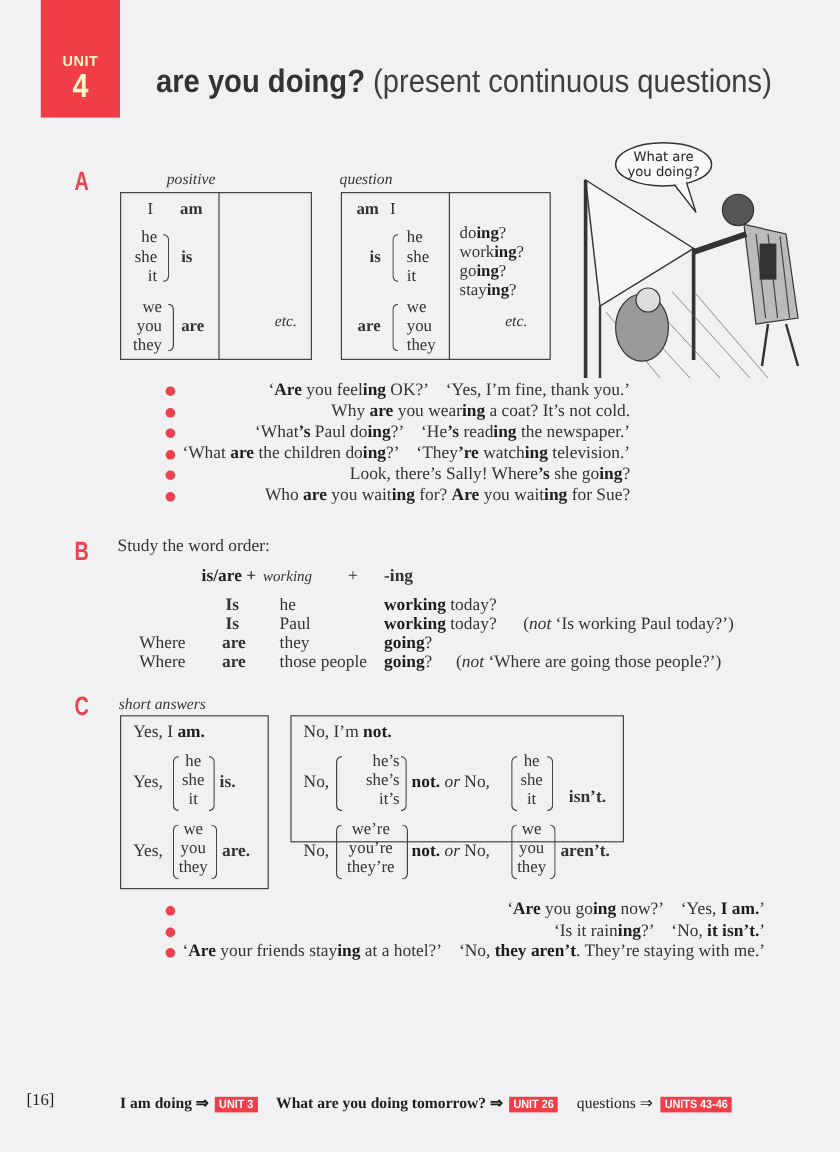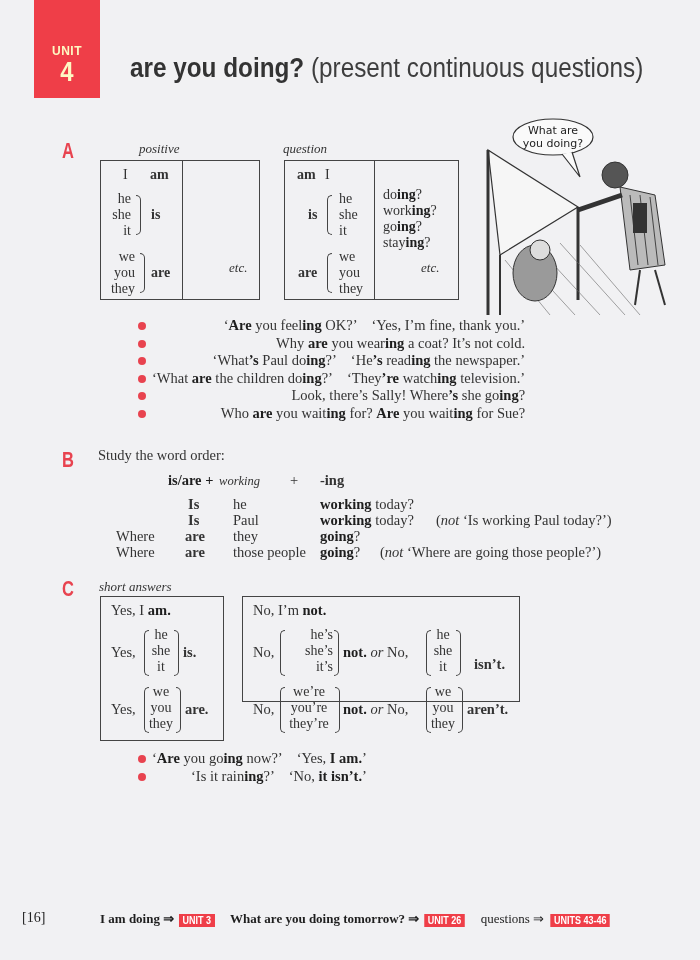--- a/index.html
+++ b/index.html
@@ -264,20 +264,21 @@
     <div>you</div>
     <div>they</div>
   </div>
   <div class="abs brace-r" style="left:215px;top:90px;width:4px;height:44px;"></div>
   <div class="abs wo b" style="left:224px;top:104px;">aren’t.</div>
 </div>
 
 <div class="abs bullets" style="left:138px;top:750px;">
   <div class="li">‘<b>Are</b> you go<b>ing</b> now?’<span class="gap"></span>‘Yes, <b>I am.</b>’</div>
   <div class="li">‘Is it rain<b>ing</b>?’<span class="gap"></span>‘No, <b>it isn’t.</b>’</div>
+  <div class="li">‘<b>Are</b> your friends stay<b>ing</b> at a hotel?’<span class="gap"></span>‘No, <b>they aren’t</b>. They’re staying with me.’</div>
 </div>
 
 <div class="abs footer-txt" style="left:22px;top:910px;font-size:14px;">[16]</div>
 <div class="abs footer-txt" style="left:100px;top:911px;">
   <b>I am doing ⇒</b>
   <span class="unit-tag">UNIT 3</span>
   &nbsp;&nbsp;
   <b>What are you doing tomorrow? ⇒</b>
   <span class="unit-tag">UNIT 26</span>
   &nbsp;&nbsp;

